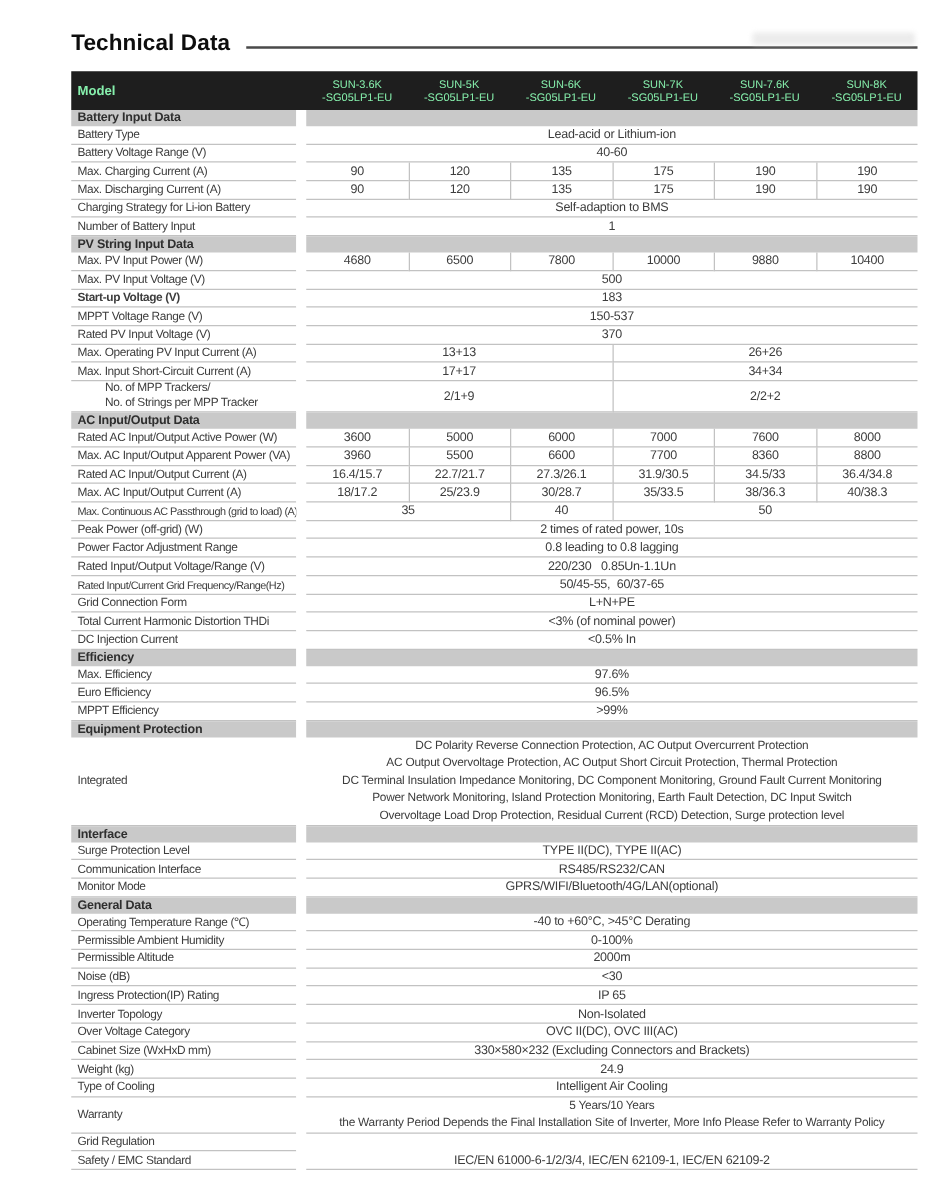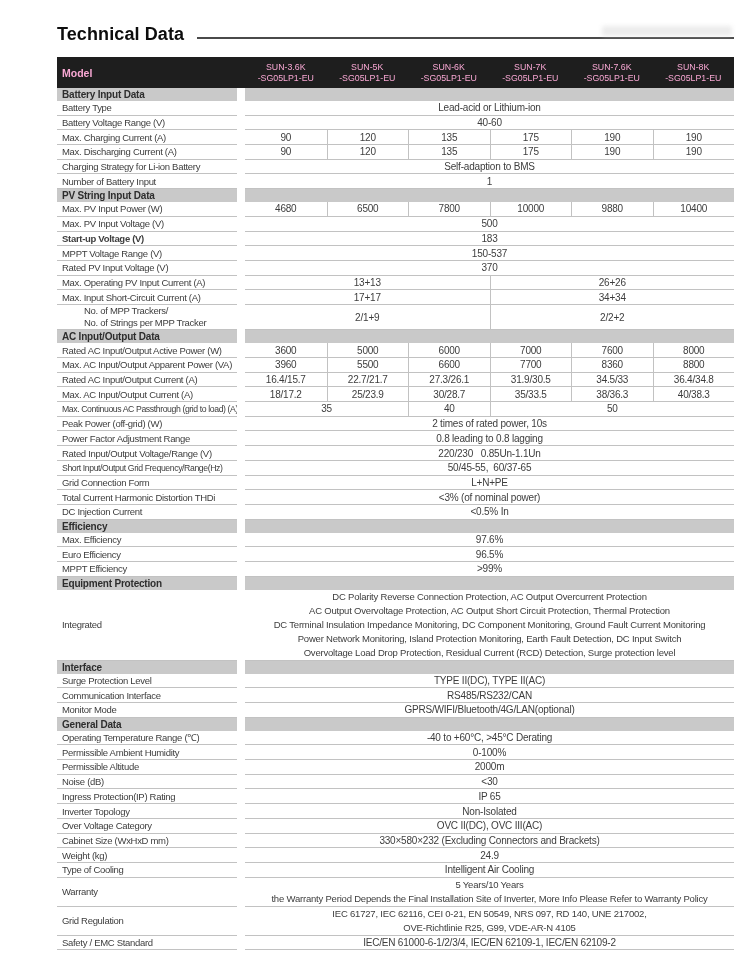--- a/index.html
+++ b/index.html
@@ -15,21 +15,21 @@
     -webkit-font-smoothing:antialiased;
   }
   .page{position:relative;width:677px;margin:0;padding:25px 14px 0 57px;}
   
   .title-wrap{display:flex;align-items:flex-start;height:20px;}
   .title{font-size:18px;font-weight:bold;color:#0d0d0d;letter-spacing:.1px;white-space:nowrap;line-height:18px;}
   .title-rule{flex:1;height:2px;background:#4a4a4a;margin-left:13px;margin-top:12px;}
   .watermark{position:absolute;top:26px;right:16px;width:130px;height:10px;background:#dcdcdc;opacity:.55;filter:blur(2px);border-radius:2px;}
   
   .table{margin-top:12px;}
-  .hdr{display:grid;grid-template-columns:180px 8px 1fr;background:var(--hdrbg);color:#f9a8d4;height:31px;}
+  .hdr{display:grid;grid-template-columns:180px 8px 1fr;background:var(--hdrbg);color:#86efac;height:31px;}
   .hdr .mlabel{display:flex;align-items:center;padding-left:5px;font-size:10.5px;font-weight:bold;}
   .hdr .hcols{display:grid;grid-template-columns:repeat(6,1fr);}
   .hcol{display:flex;flex-direction:column;align-items:center;justify-content:center;font-size:8.8px;line-height:10.5px;text-align:center;}
   
   .t-row{display:grid;grid-template-columns:180px 8px 1fr;min-height:14.7px;}
   .lab{display:flex;flex-direction:column;justify-content:center;padding-left:5px;font-size:9.5px;letter-spacing:-.3px;white-space:nowrap;border-bottom:1px solid var(--line);box-sizing:border-box;}
   .lab.sm{font-size:8.7px;letter-spacing:-.4px;}
   .lab.b{font-weight:600;}
   .lline{line-height:12.2px;padding-left:22px;}
   .gap{background:#fff;}
@@ -290,21 +290,21 @@
           </div>
         </div>
         <div class="t-row">
           <div class="lab">Rated Input/Output Voltage/Range (V)</div>
           <div class="gap"></div>
           <div class="dat">
             <div class="cell" style="grid-column: span 6;">220/230   0.85Un-1.1Un</div>
           </div>
         </div>
         <div class="t-row">
-          <div class="lab sm">Short Input/Output Grid Frequency/Range(Hz)</div>
+          <div class="lab sm">Rated Input/Current Grid Frequency/Range(Hz)</div>
           <div class="gap"></div>
           <div class="dat">
             <div class="cell" style="grid-column: span 6;">50/45-55,  60/37-65</div>
           </div>
         </div>
         <div class="t-row">
           <div class="lab">Grid Connection Form</div>
           <div class="gap"></div>
           <div class="dat">
             <div class="cell" style="grid-column: span 6;">L+N+PE</div>
@@ -466,23 +466,20 @@
         <div class="t-row">
           <div class="lab">Warranty</div>
           <div class="gap"></div>
           <div class="dat">
             <div class="cell" style="grid-column: span 6;"><div class="vline2">5 Years/10 Years</div><div class="vline2">the Warranty Period Depends the Final Installation Site of Inverter, More Info Please Refer to Warranty Policy</div></div>
           </div>
         </div>
         <div class="t-row">
           <div class="lab">Grid Regulation</div>
           <div class="gap"></div>
-          <div class="dat">
-            <div class="cell" style="grid-column: span 6;"><div class="vline2">IEC 61727, IEC 62116, CEI 0-21, EN 50549, NRS 097, RD 140, UNE 217002,</div><div class="vline2">OVE-Richtlinie R25, G99, VDE-AR-N 4105</div></div>
-          </div>
         </div>
         <div class="t-row">
           <div class="lab">Safety / EMC Standard</div>
           <div class="gap"></div>
           <div class="dat">
             <div class="cell" style="grid-column: span 6;">IEC/EN 61000-6-1/2/3/4, IEC/EN 62109-1, IEC/EN 62109-2</div>
           </div>
         </div>
       </div>
   </div>

